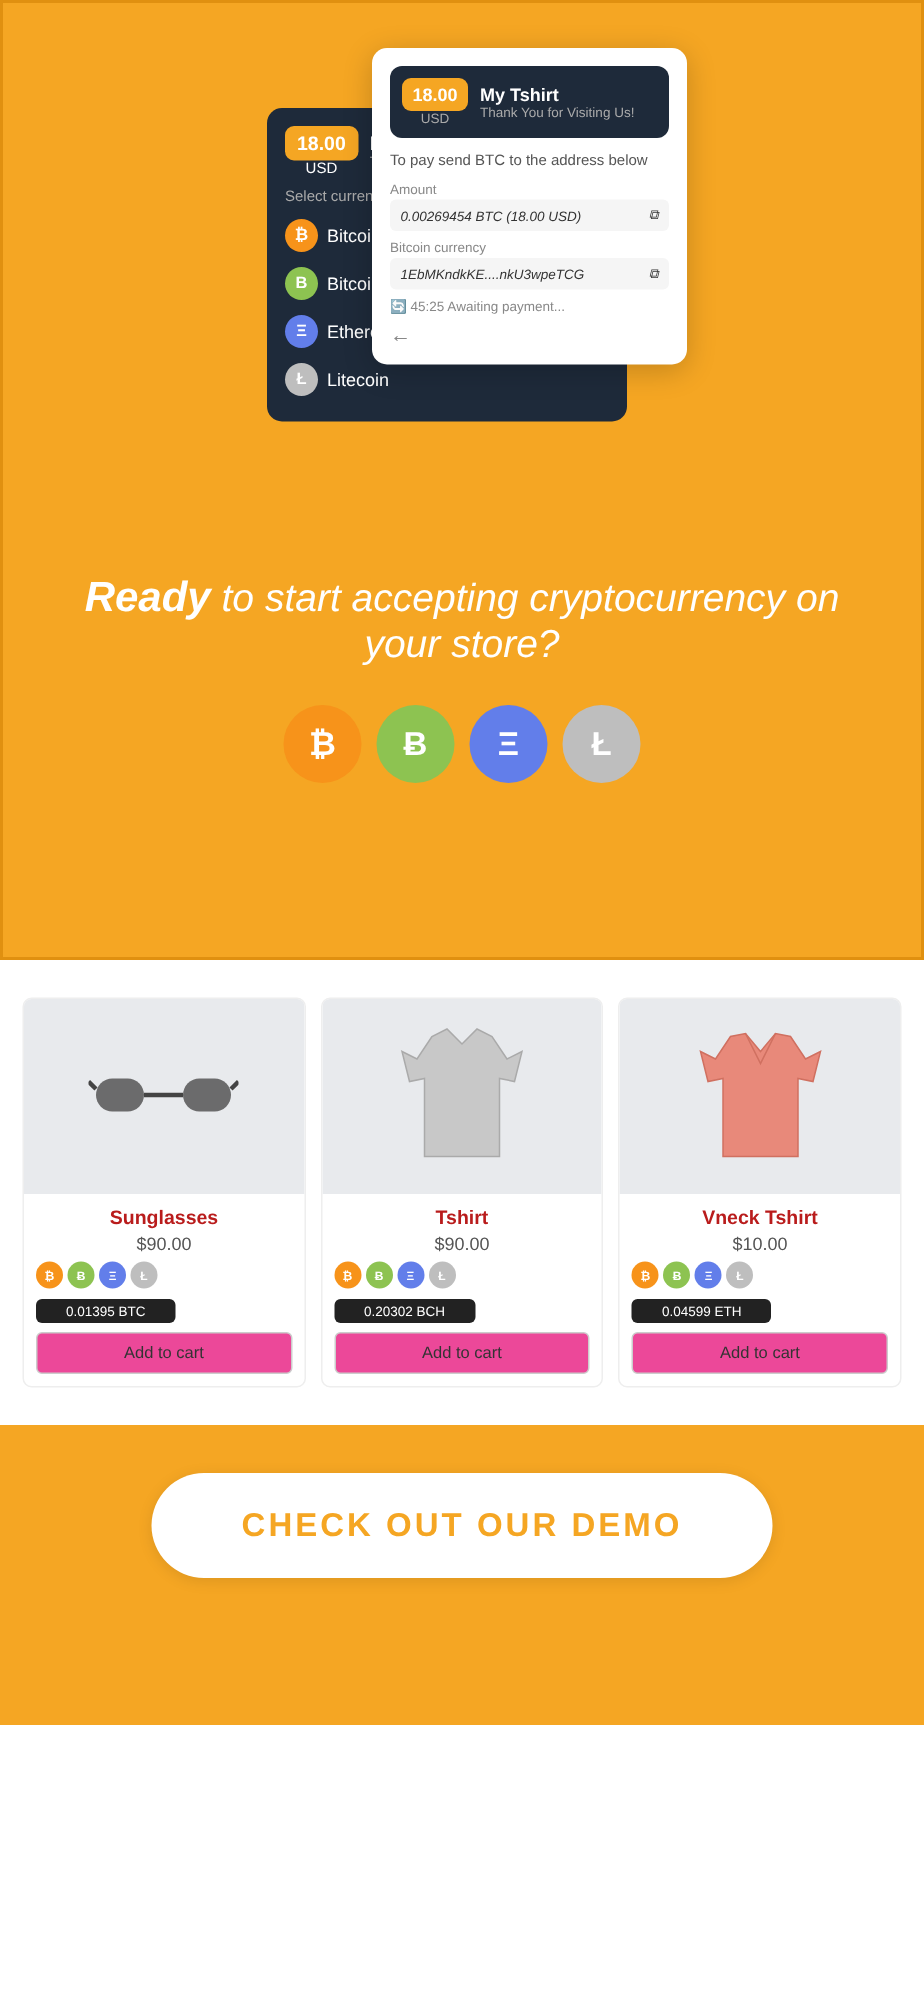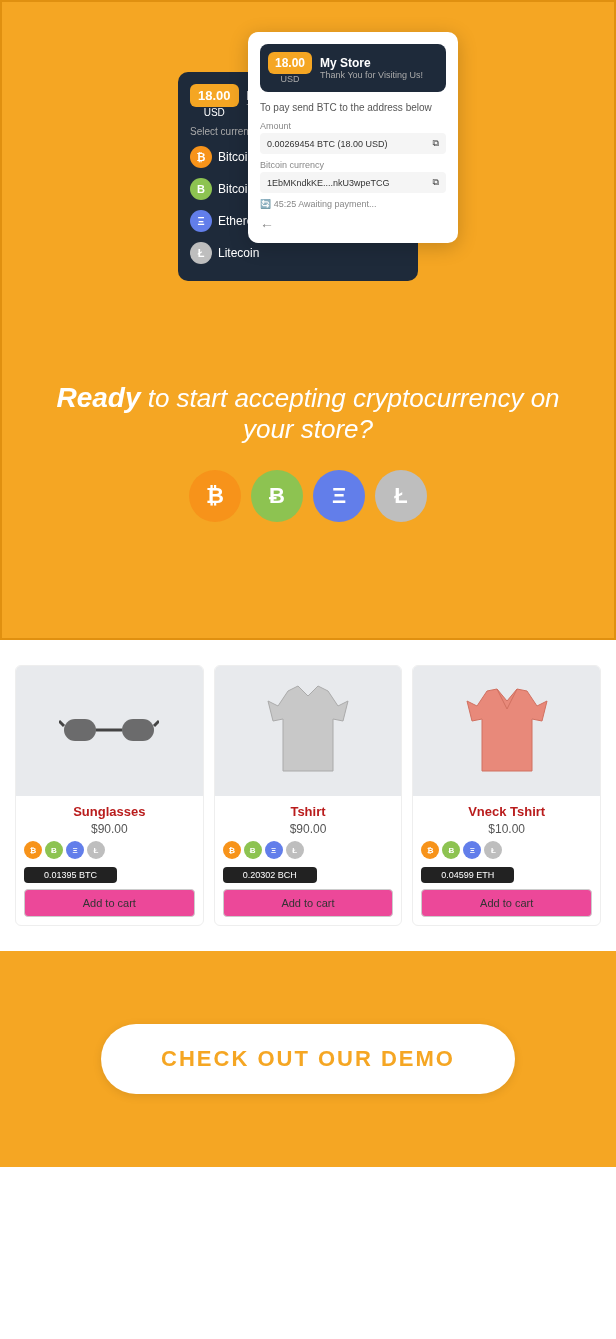--- a/index.html
+++ b/index.html
@@ -133,20 +133,21 @@
     .front-field {
       background: #f5f5f5;
       border-radius: 4px;
       padding: 5px 7px;
       font-size: 9px;
       color: #333;
       margin-bottom: 6px;
       display: flex;
       justify-content: space-between;
       align-items: center;
+      font-style: italic;
     }
     .front-timer {
       font-size: 9px;
       color: #888;
       margin-bottom: 6px;
     }
     .front-qr-btn {
       background: #2a3a5c;
       color: white;
       border: none;
@@ -270,21 +271,21 @@
       background: #ec4899;
       color: #333;
       font-size: 11px;
       cursor: pointer;
       border-radius: 4px;
     }
 
     
     .demo-section {
       background: #F5A623;
-      padding: 73px 20px;
+      padding: 32px 20px;
       text-align: center;
       min-height: 200px;
       display: flex;
       align-items: flex-start;
       justify-content: center;
     }
     .demo-btn {
       background: white;
       color: #F5A623;
       border: none;
@@ -342,21 +343,21 @@
 
     <div class="card-front">
       <div class="card-front-header">
         <div>
           <div class="amount-badge-front">
             <span>18.00</span>
           </div>
           <div style="color:#aaa;font-size:9px;text-align:center;">USD</div>
         </div>
         <div>
-          <div style="font-weight:bold;font-size:12px;">My Store</div>
+          <div style="font-weight:bold;font-size:12px;">My Tshirt</div>
           <div style="font-size:9px;color:#aaa;">Thank You for Visiting Us!</div>
         </div>
       </div>
       <div class="front-instructions">To pay send BTC to the address below</div>
       <div class="front-field-label">Amount</div>
       <div class="front-field">
         <span>0.00269454 BTC (18.00 USD)</span>
         <span>⧉</span>
       </div>
       <div class="front-field-label">Bitcoin currency</div>

